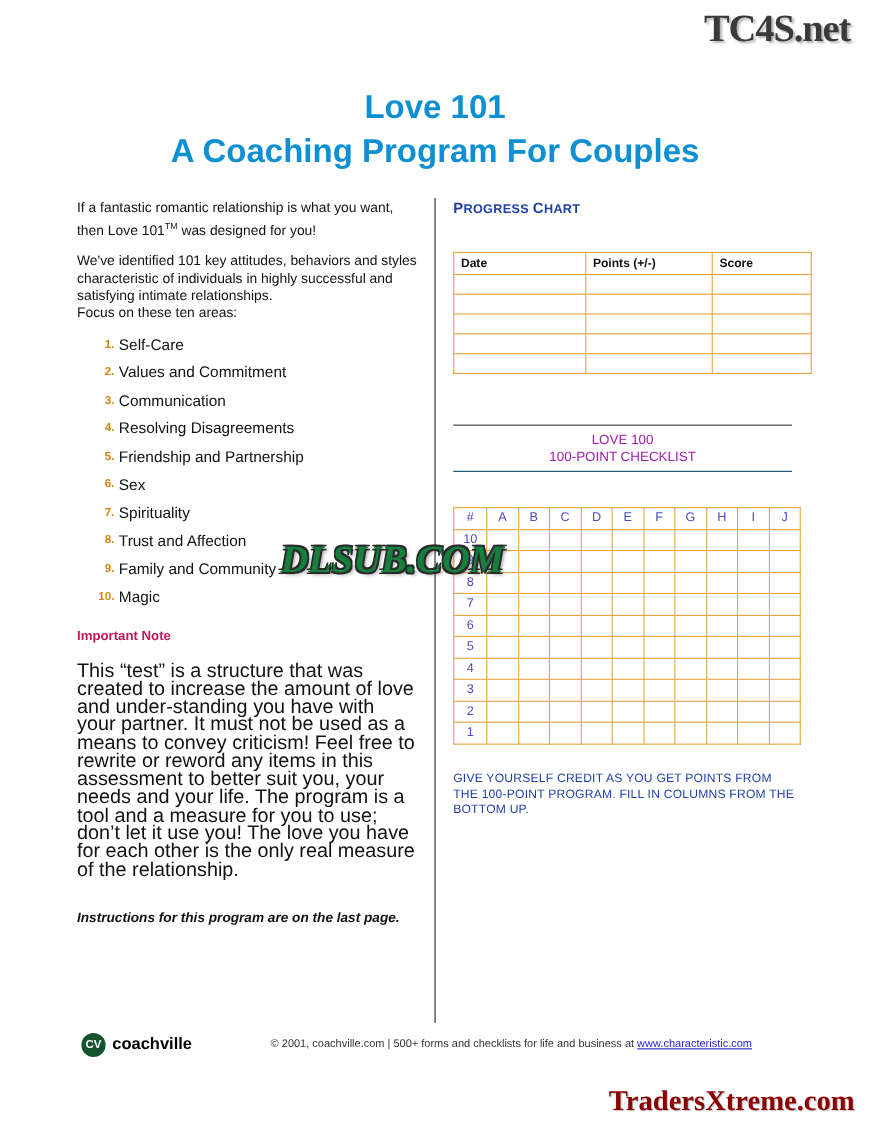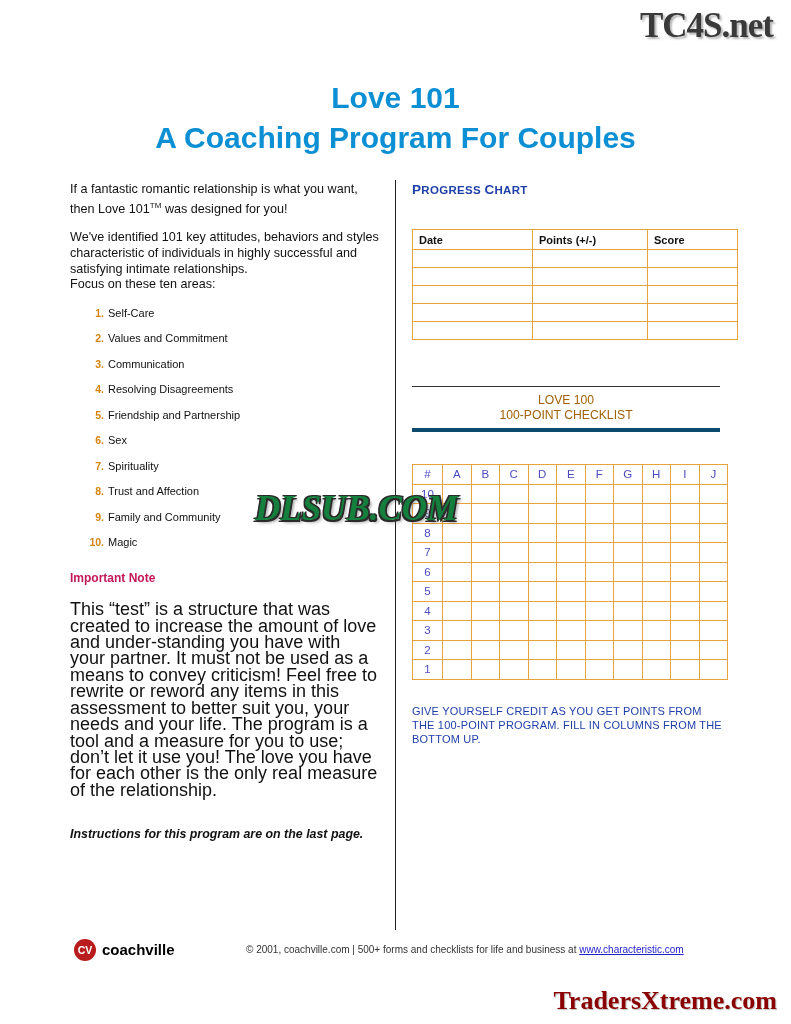--- a/index.html
+++ b/index.html
@@ -111,21 +111,21 @@
 
   ol.areas {
     margin: 12px 0 0 0;
     padding: 0 0 0 38px;
     list-style: none;
     counter-reset: area;
   }
   ol.areas li {
     counter-increment: area;
     position: relative;
-    font-size: 11px;
+    font-size: 14px;
     color: #111;
     margin-bottom: 11.5px;
     line-height: 14px;
   }
   ol.areas li::before {
     content: counter(area) ".";
     position: absolute;
     left: -28px;
     width: 24px;
     text-align: right;
@@ -183,27 +183,27 @@
     color: #111;
     height: 19px;
   }
   table.progress col.c1 { width: 120px; }
   table.progress col.c2 { width: 115px; }
   table.progress col.c3 { width: 90px; }
 
   .checklist-title {
     margin-top: 46px;
     border-top: 1px solid #333;
-    border-bottom: 4px solid #0c4a6e;
+    border-bottom: 1px solid #0c4a6e;
     width: 308px;
     text-align: center;
     padding: 6px 0 5px 0;
     font-size: 12.2px;
     line-height: 15px;
-    color: #a16207;
+    color: #a21caf;
   }
 
   table.grid {
     margin-top: 32px;
     border-collapse: collapse;
     width: 316px;
     table-layout: fixed;
   }
   table.grid td, table.grid th {
     border: 1px solid #e8a33d;
@@ -248,21 +248,21 @@
     width: 791px;
     height: 40px;
   }
   .cv-badge {
     position: absolute;
     left: 74px;
     top: 1px;
     width: 22px;
     height: 22px;
     border-radius: 50%;
-    background: #b91c1c;
+    background: #14532d;
     color: #fff;
     font-size: 10.5px;
     font-weight: bold;
     text-align: center;
     line-height: 22px;
   }
   .cv-name {
     position: absolute;
     left: 102px;
     top: 3px;

